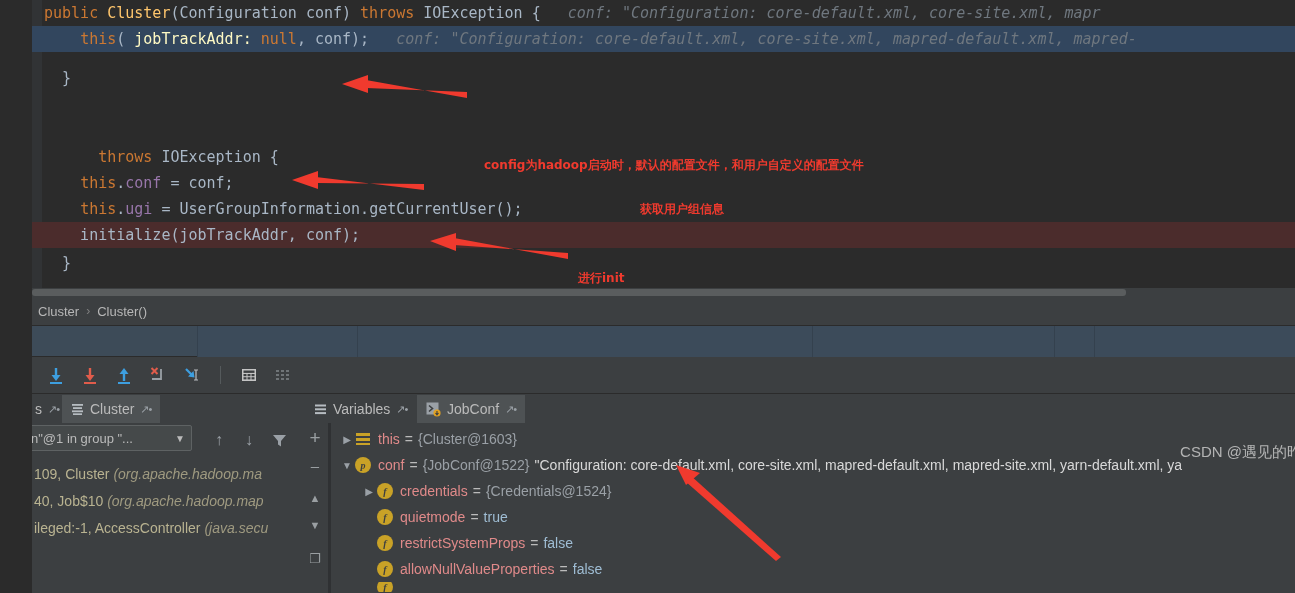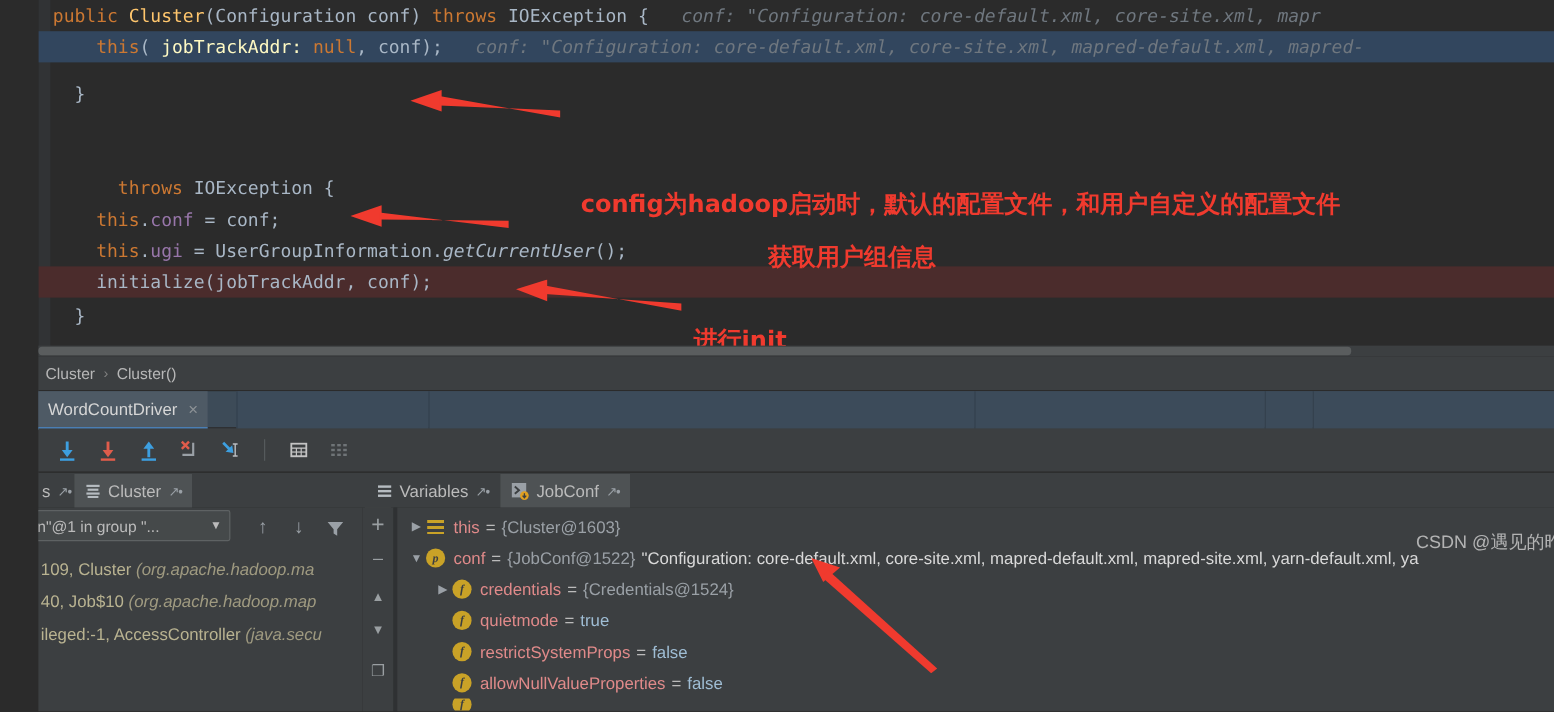--- a/index.html
+++ b/index.html
@@ -26,29 +26,29 @@
   .code-line {
     position: absolute; left: 0; width: 1295px; height: 26px;
     line-height: 26px; white-space: pre;
     color: #a9b7c6; padding-left: 12px;
   }
   .code-line.sel { background: #32465e; }
   .code-line.bp  { background: #4b2c2c; }
   .kw  { color: #cc7832; }
   .cls { color: #ffc66d; }
   .fld { color: #9876aa; }
-  .mth { color: #a9b7c6; font-style: italic; }
+  .mth { color: #a9b7c6; }
   .hint{ color: #6f777f; font-style: italic; }
   .pnm { color: #fef9c3; }
 
   
   .anno {
     position: absolute; color: #f03a2e;
     font-family: "DejaVu Sans", sans-serif;
-    font-size: 20px; font-weight: 600; white-space: nowrap;
+    font-size: 12px; font-weight: 600; white-space: nowrap;
   }
   .arrow { position: absolute; }
 
   
   .h-scroll {
     position: absolute; left: 0; top: 288px; width: 1295px; height: 9px;
     background: #3c3f41;
   }
   .h-scroll .thumb {
     position: absolute; left: 0; top: 1px; width: 1094px; height: 7px;
@@ -235,24 +235,20 @@
     <span class="crumb-sep">›</span>
     <span class="crumb">Cluster()</span>
   </div>
 
   <div class="tabstrip">
     <div class="filler" style="left:165px; width:160px"></div>
     <div class="filler" style="left:325px; width:455px"></div>
     <div class="filler" style="left:780px; width:242px"></div>
     <div class="filler" style="left:1022px; width:40px"></div>
     <div class="filler" style="left:1062px; width:233px"></div>
-    <div class="tab-active">
-      <span class="label">WordCountDriver</span>
-      <span class="tab-close">×</span>
-    </div>
   </div>
 
   <div class="dbg-toolbar">
     <div class="tb-btn">
       <svg width="20" height="20" viewBox="0 0 20 20">
         <path d="M10 3 L10 12" stroke="#3d9fe0" stroke-width="2.4" fill="none"></path>
         <polygon points="5.5,10 14.5,10 10,16" fill="#3d9fe0"></polygon>
         <rect x="4" y="17" width="12" height="2" fill="#3d9fe0"></rect>
       </svg>
     </div>

